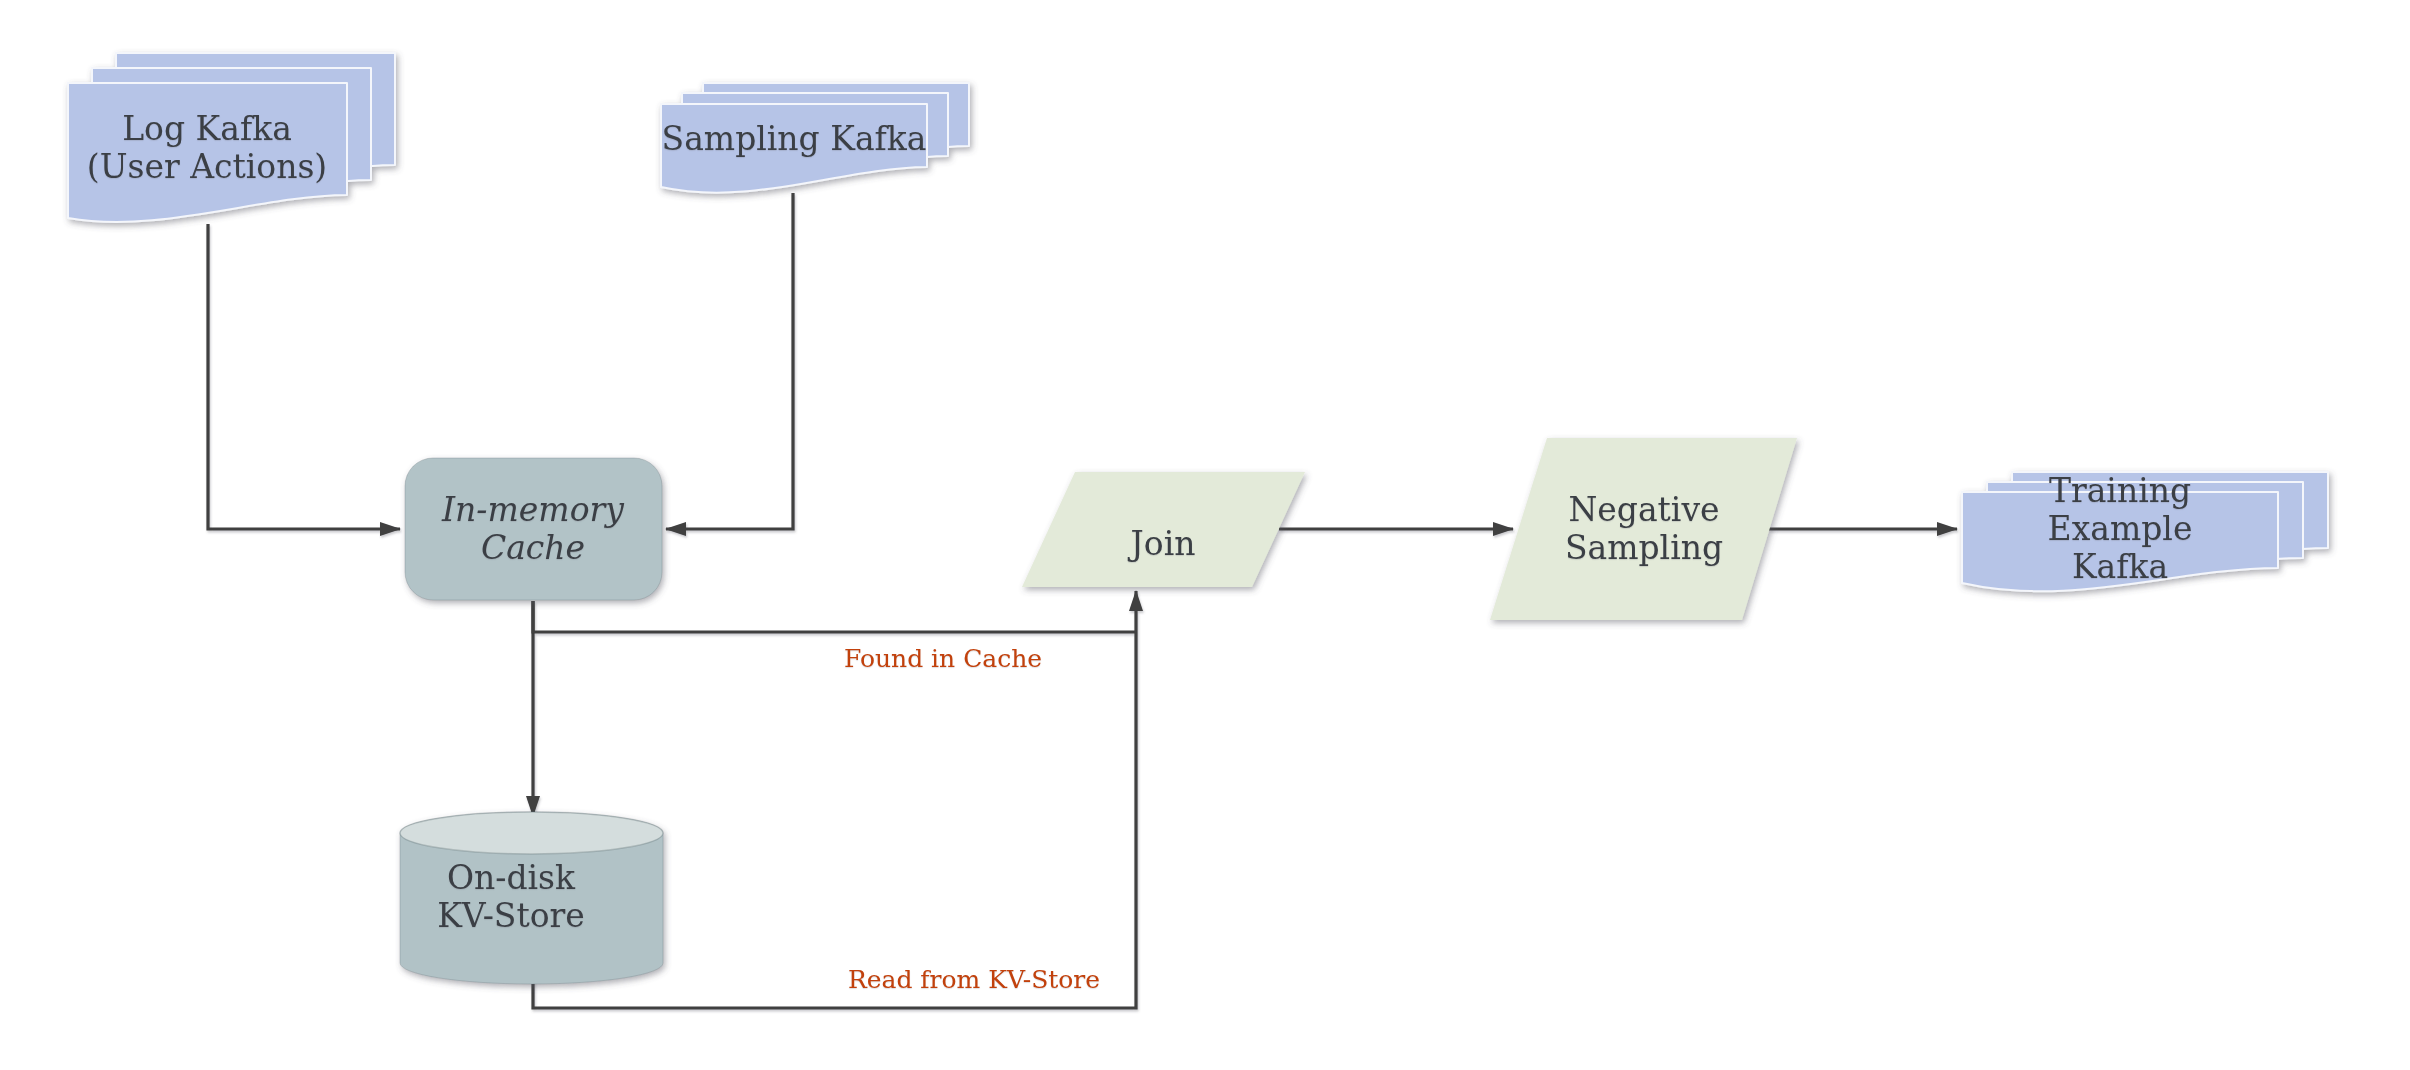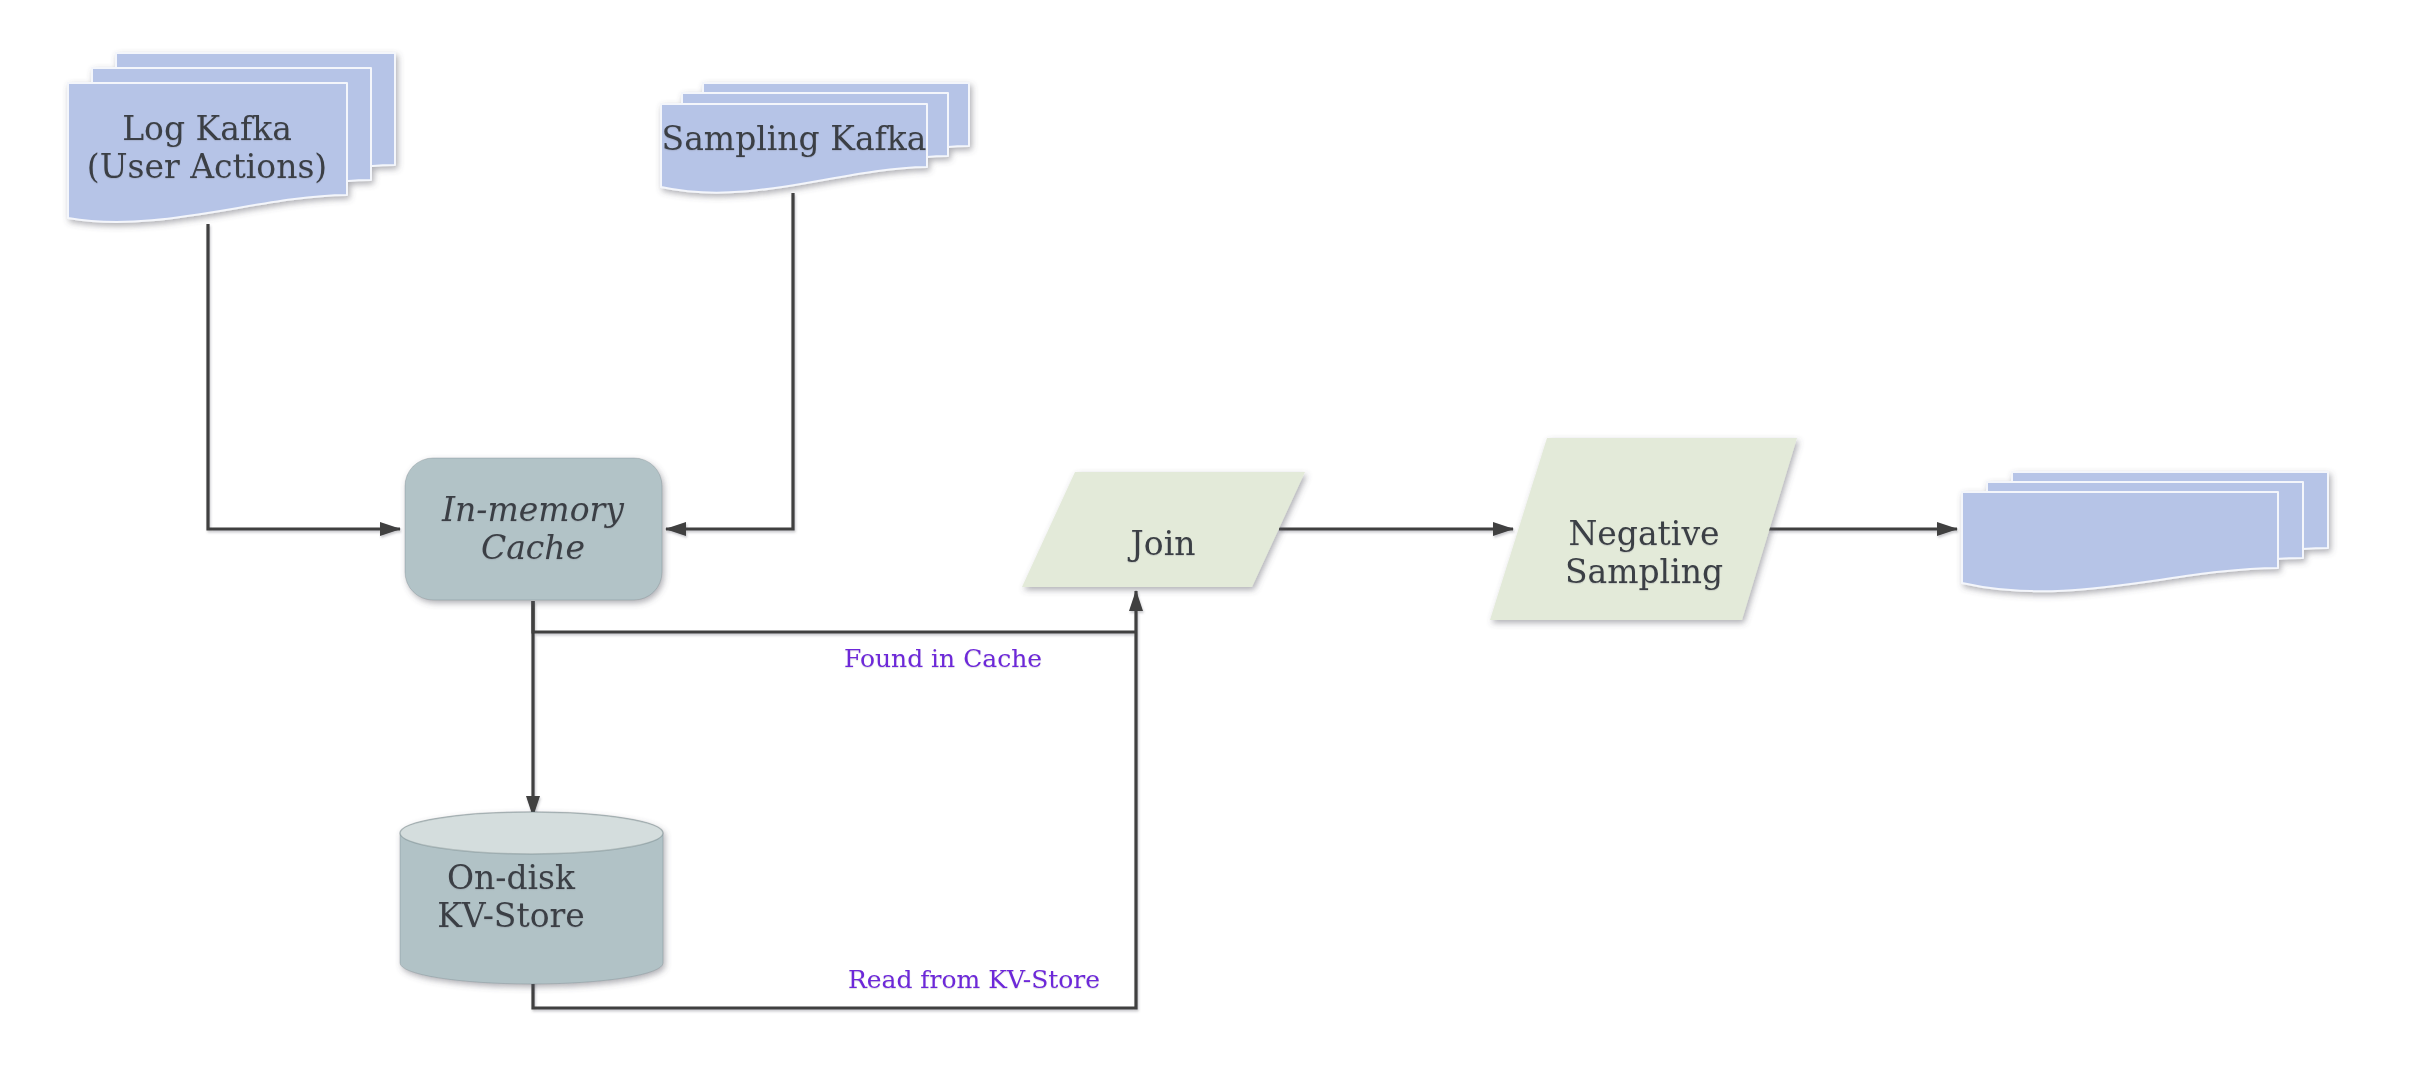--- a/index.html
+++ b/index.html
@@ -32,21 +32,21 @@
     color: #3b3f45;
     text-shadow: 0 1px 1px rgba(120,120,130,0.25);
   }
   .edge-label {
     position: absolute;
     transform: translate(-50%, -50%);
     text-align: right;
     white-space: pre-line;
     font-size: 25px;
     line-height: 1.1;
-    color: #6d28d9;
+    color: #c2410c;
     text-shadow: 0 1px 1px rgba(120,120,130,0.25);
   }
 </style>
 </head>
 <body>
 
 <div class="stage">
 
   <svg class="diagram" viewBox="0 0 2410 1070">
     <defs>
@@ -113,21 +113,23 @@
   <div class="node-label" style="left:794px; top:139px;">Sampling Kafka</div>
 
   <div class="node-label" style="left:533px; top:529px;font-style:italic;">In-memory
 Cache</div>
 
   <div class="node-label" style="left:511px; top:897px;">On-disk
 KV-Store</div>
 
   <div class="node-label" style="left:1163px; top:528px;margin-top:16px;">Join</div>
 
-  <div class="node-label" style="left:1644px; top:529px;margin-top:24px;">Negative
+  <div class="node-label" style="left:1644px; top:529px;">Negative
 Sampling</div>
 
+  <div class="node-label" style="left:2120px; top:529px;">Training Example
+Kafka</div>
 
   <div class="edge-label" style="left:943px; top:659px;">Found in Cache</div>
 
   <div class="edge-label" style="left:974px; top:980px;">Read from KV-Store</div>
 
 </div>
 
 </body></html>

